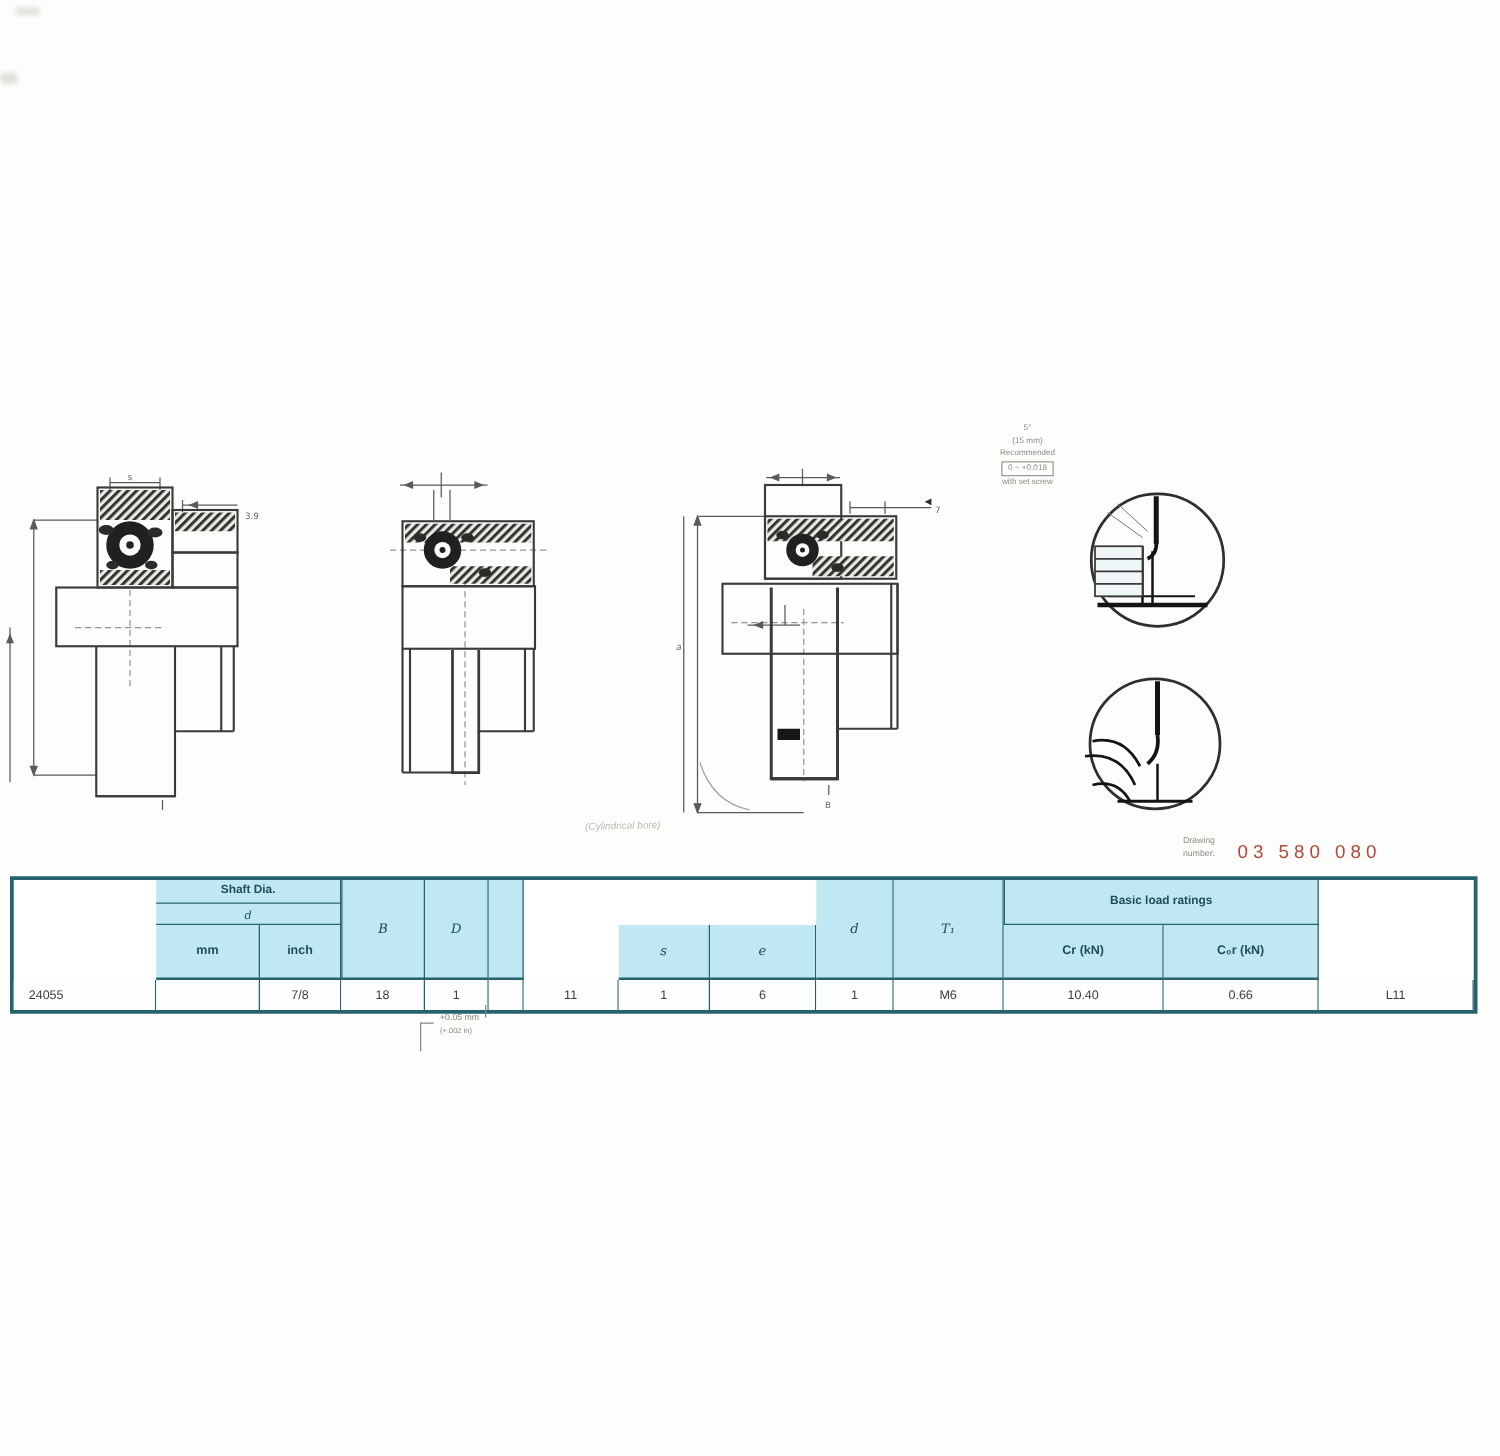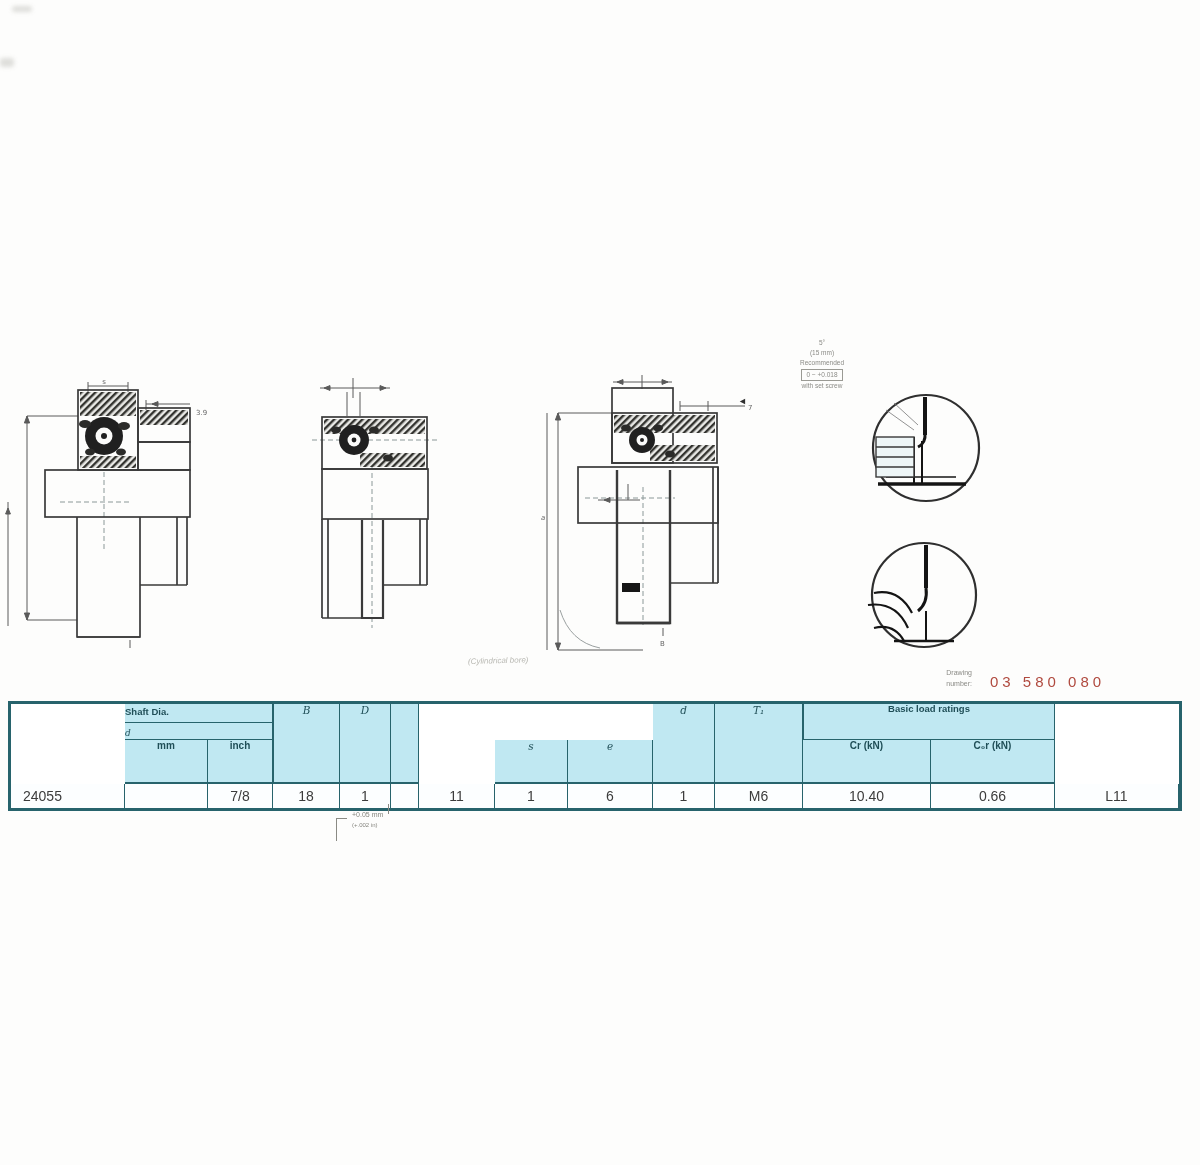--- a/index.html
+++ b/index.html
@@ -7,27 +7,27 @@
         font-family:"Liberation Sans","DejaVu Sans",sans-serif;filter:blur(0.33px);}
   .abs{position:absolute;}
   .smudge{position:absolute;background:#b9b9b3;opacity:.45;filter:blur(2px);border-radius:3px;}
 
   
   .tbl{position:absolute;left:8px;top:701px;display:grid;
        grid-template-columns:114px 83px 65px 67px 51px 28px 76px 73px 85px 62px 88px 128px 124px 124px;
        grid-template-rows:36px 44px 24px;
        border:3px solid var(--tb);background:#fff;}
   .hc{background:var(--hdr);border-right:1.6px solid var(--tb);border-bottom:1.6px solid var(--tb);
-      display:flex;align-items:flex-start;justify-content:center;text-align:center;
+      display:flex;align-items:center;justify-content:center;text-align:center;
       font-size:10px;color:#1f4e57;font-weight:bold;line-height:1.15;}
   .hb{border-bottom:2.4px solid var(--tb);}
   .gc{font-size:9.5px;}
   .dimletter{font-family:"DejaVu Serif",serif;font-style:italic;font-weight:normal;font-size:10.5px;}
   .dc{border-right:1.6px solid var(--tb);background:#fcfeff;display:flex;align-items:center;
-      justify-content:center;font-size:14px;color:#3c3c3c;}
+      justify-content:center;font-size:10px;color:#3c3c3c;}
   .dc.left{justify-content:flex-start;padding-left:12px;}
   .shaftgrp{flex-direction:column;justify-content:space-between;padding:3px 0 1px 0;}
   .shaftgrp .rule{width:100%;border-top:1.4px solid var(--tb);}
   .shaftgrp .sub-d{font-family:"DejaVu Serif",serif;font-style:italic;font-weight:normal;font-size:9px;}
 
   
   .note{position:absolute;left:756px;top:338px;width:132px;text-align:center;
         color:#8b8b86;font-size:6.5px;line-height:1.55;}
   .note .boxed{display:inline-block;border:0.8px solid #9a9a94;padding:0 4px;margin-top:1px;}
   .leader-arrow{position:absolute;left:738px;top:396px;font-size:9px;color:#2f2f2f;}

